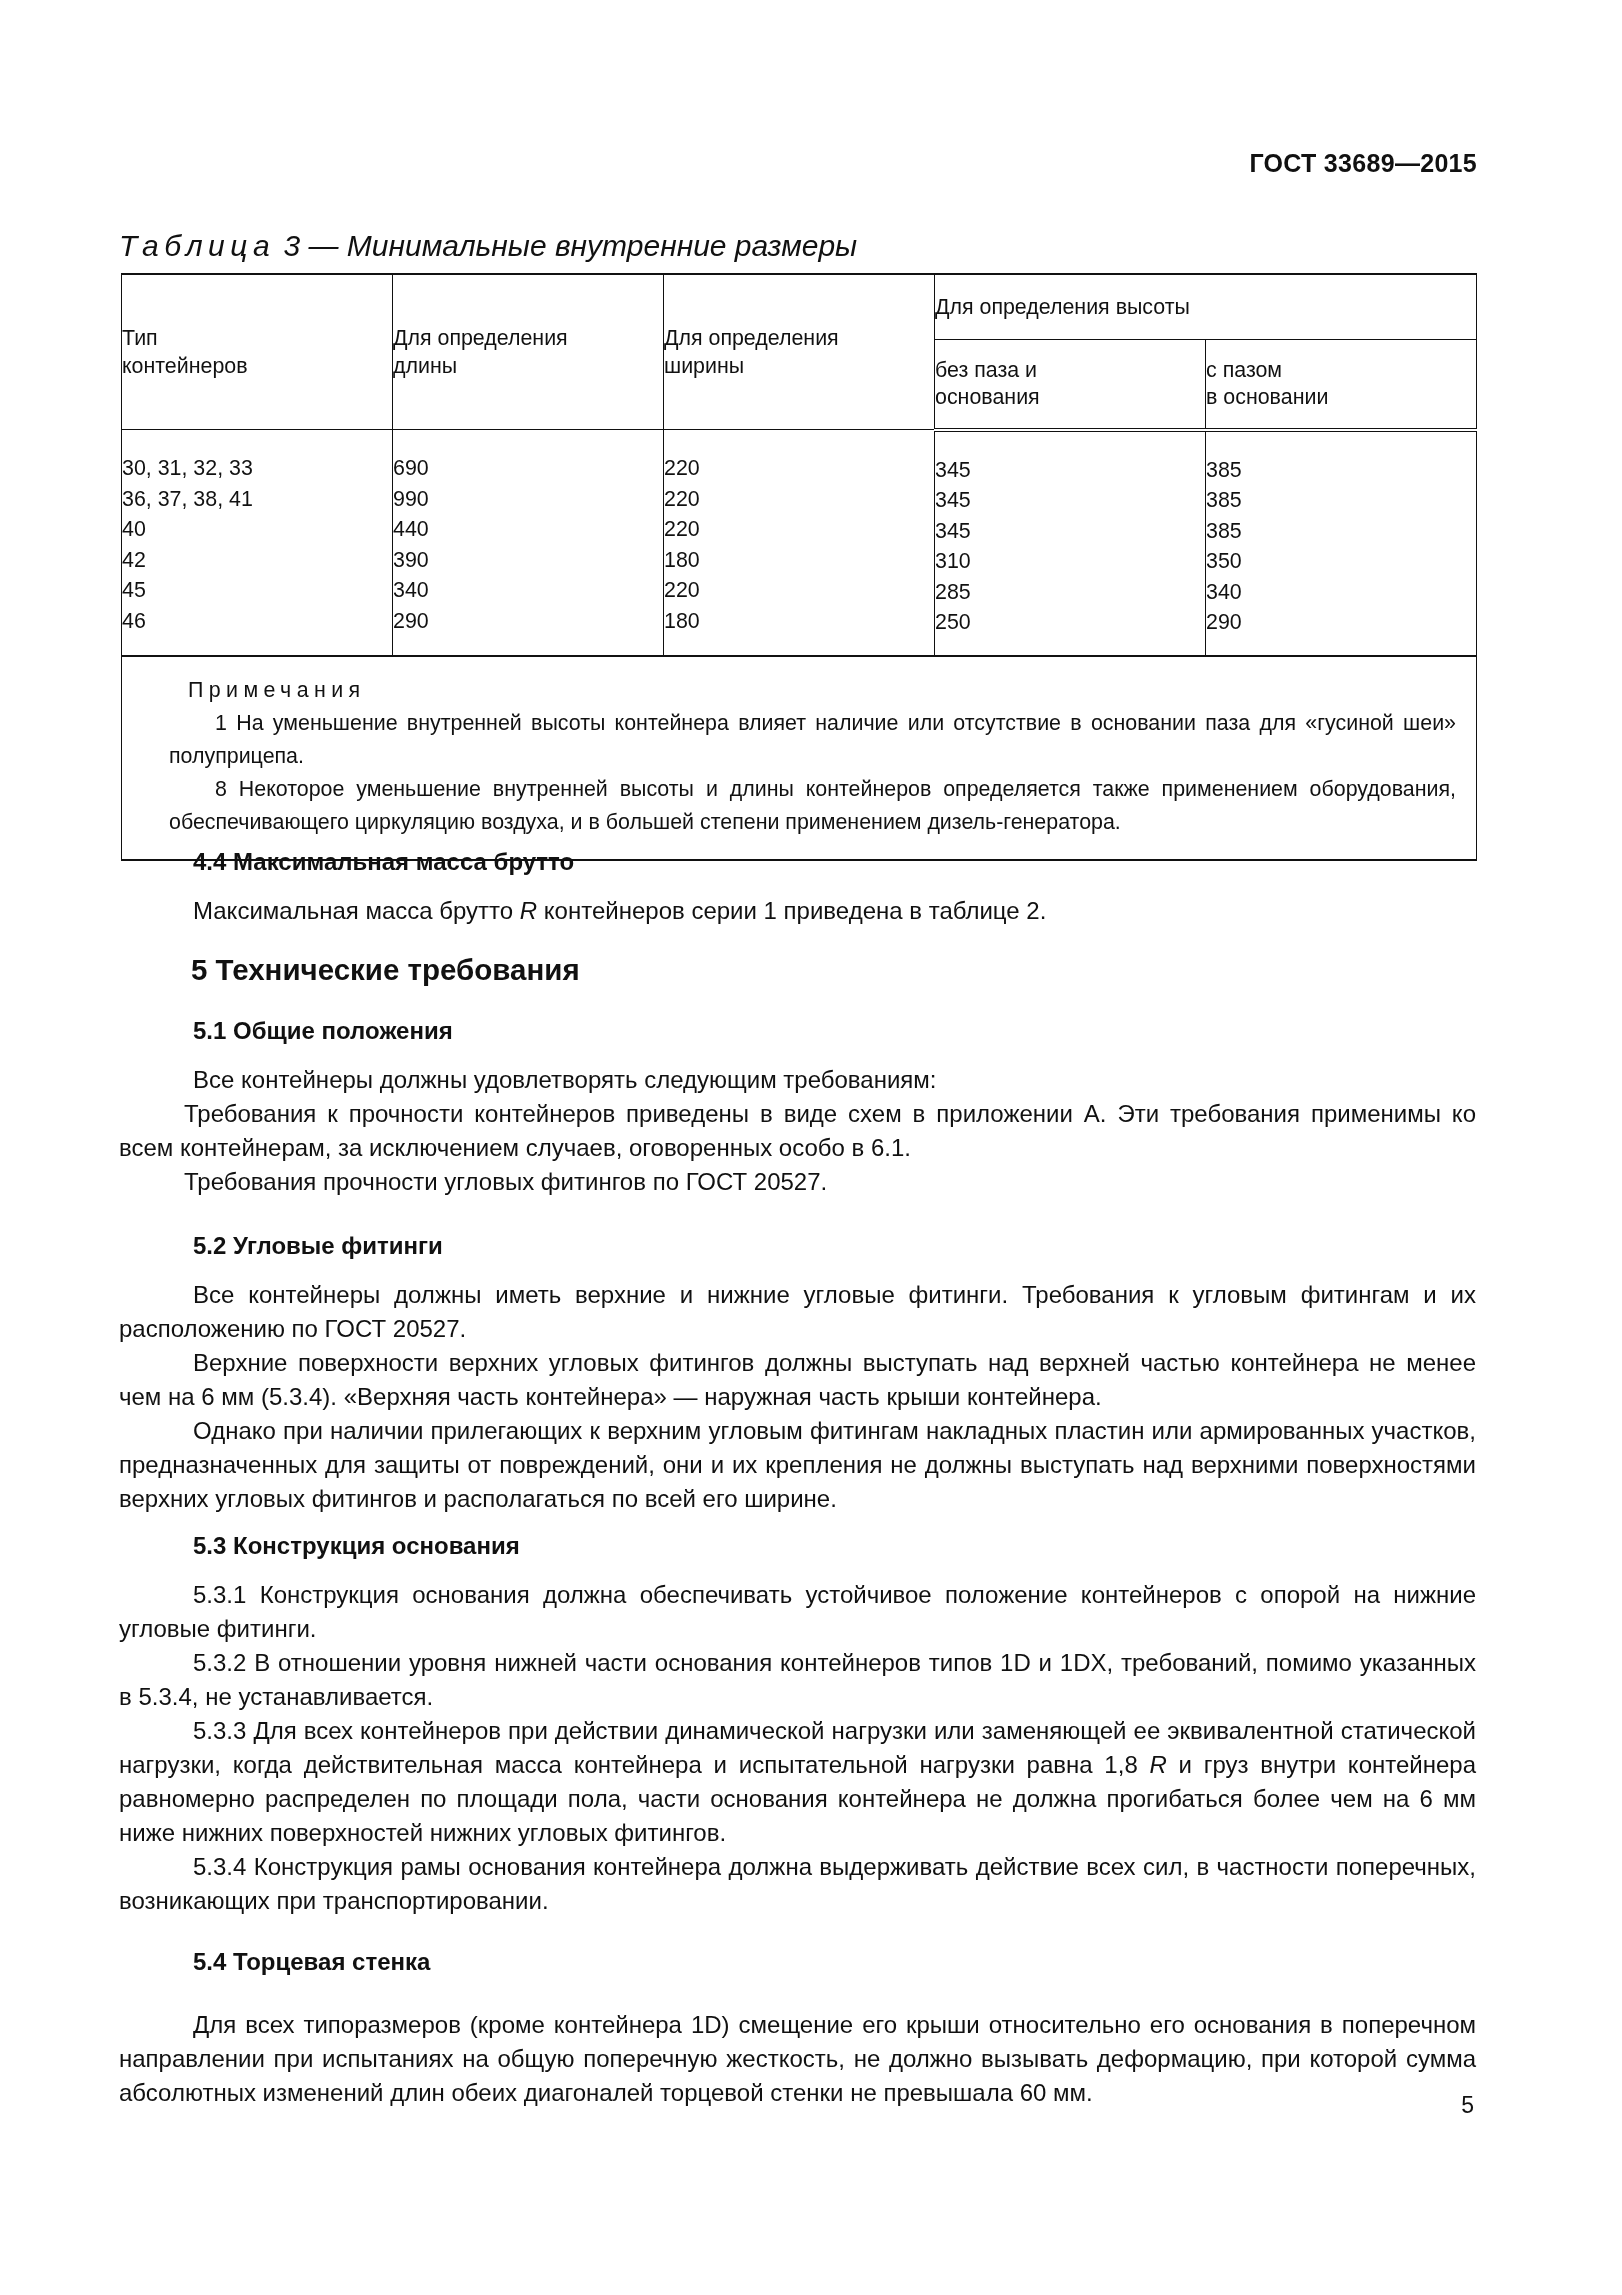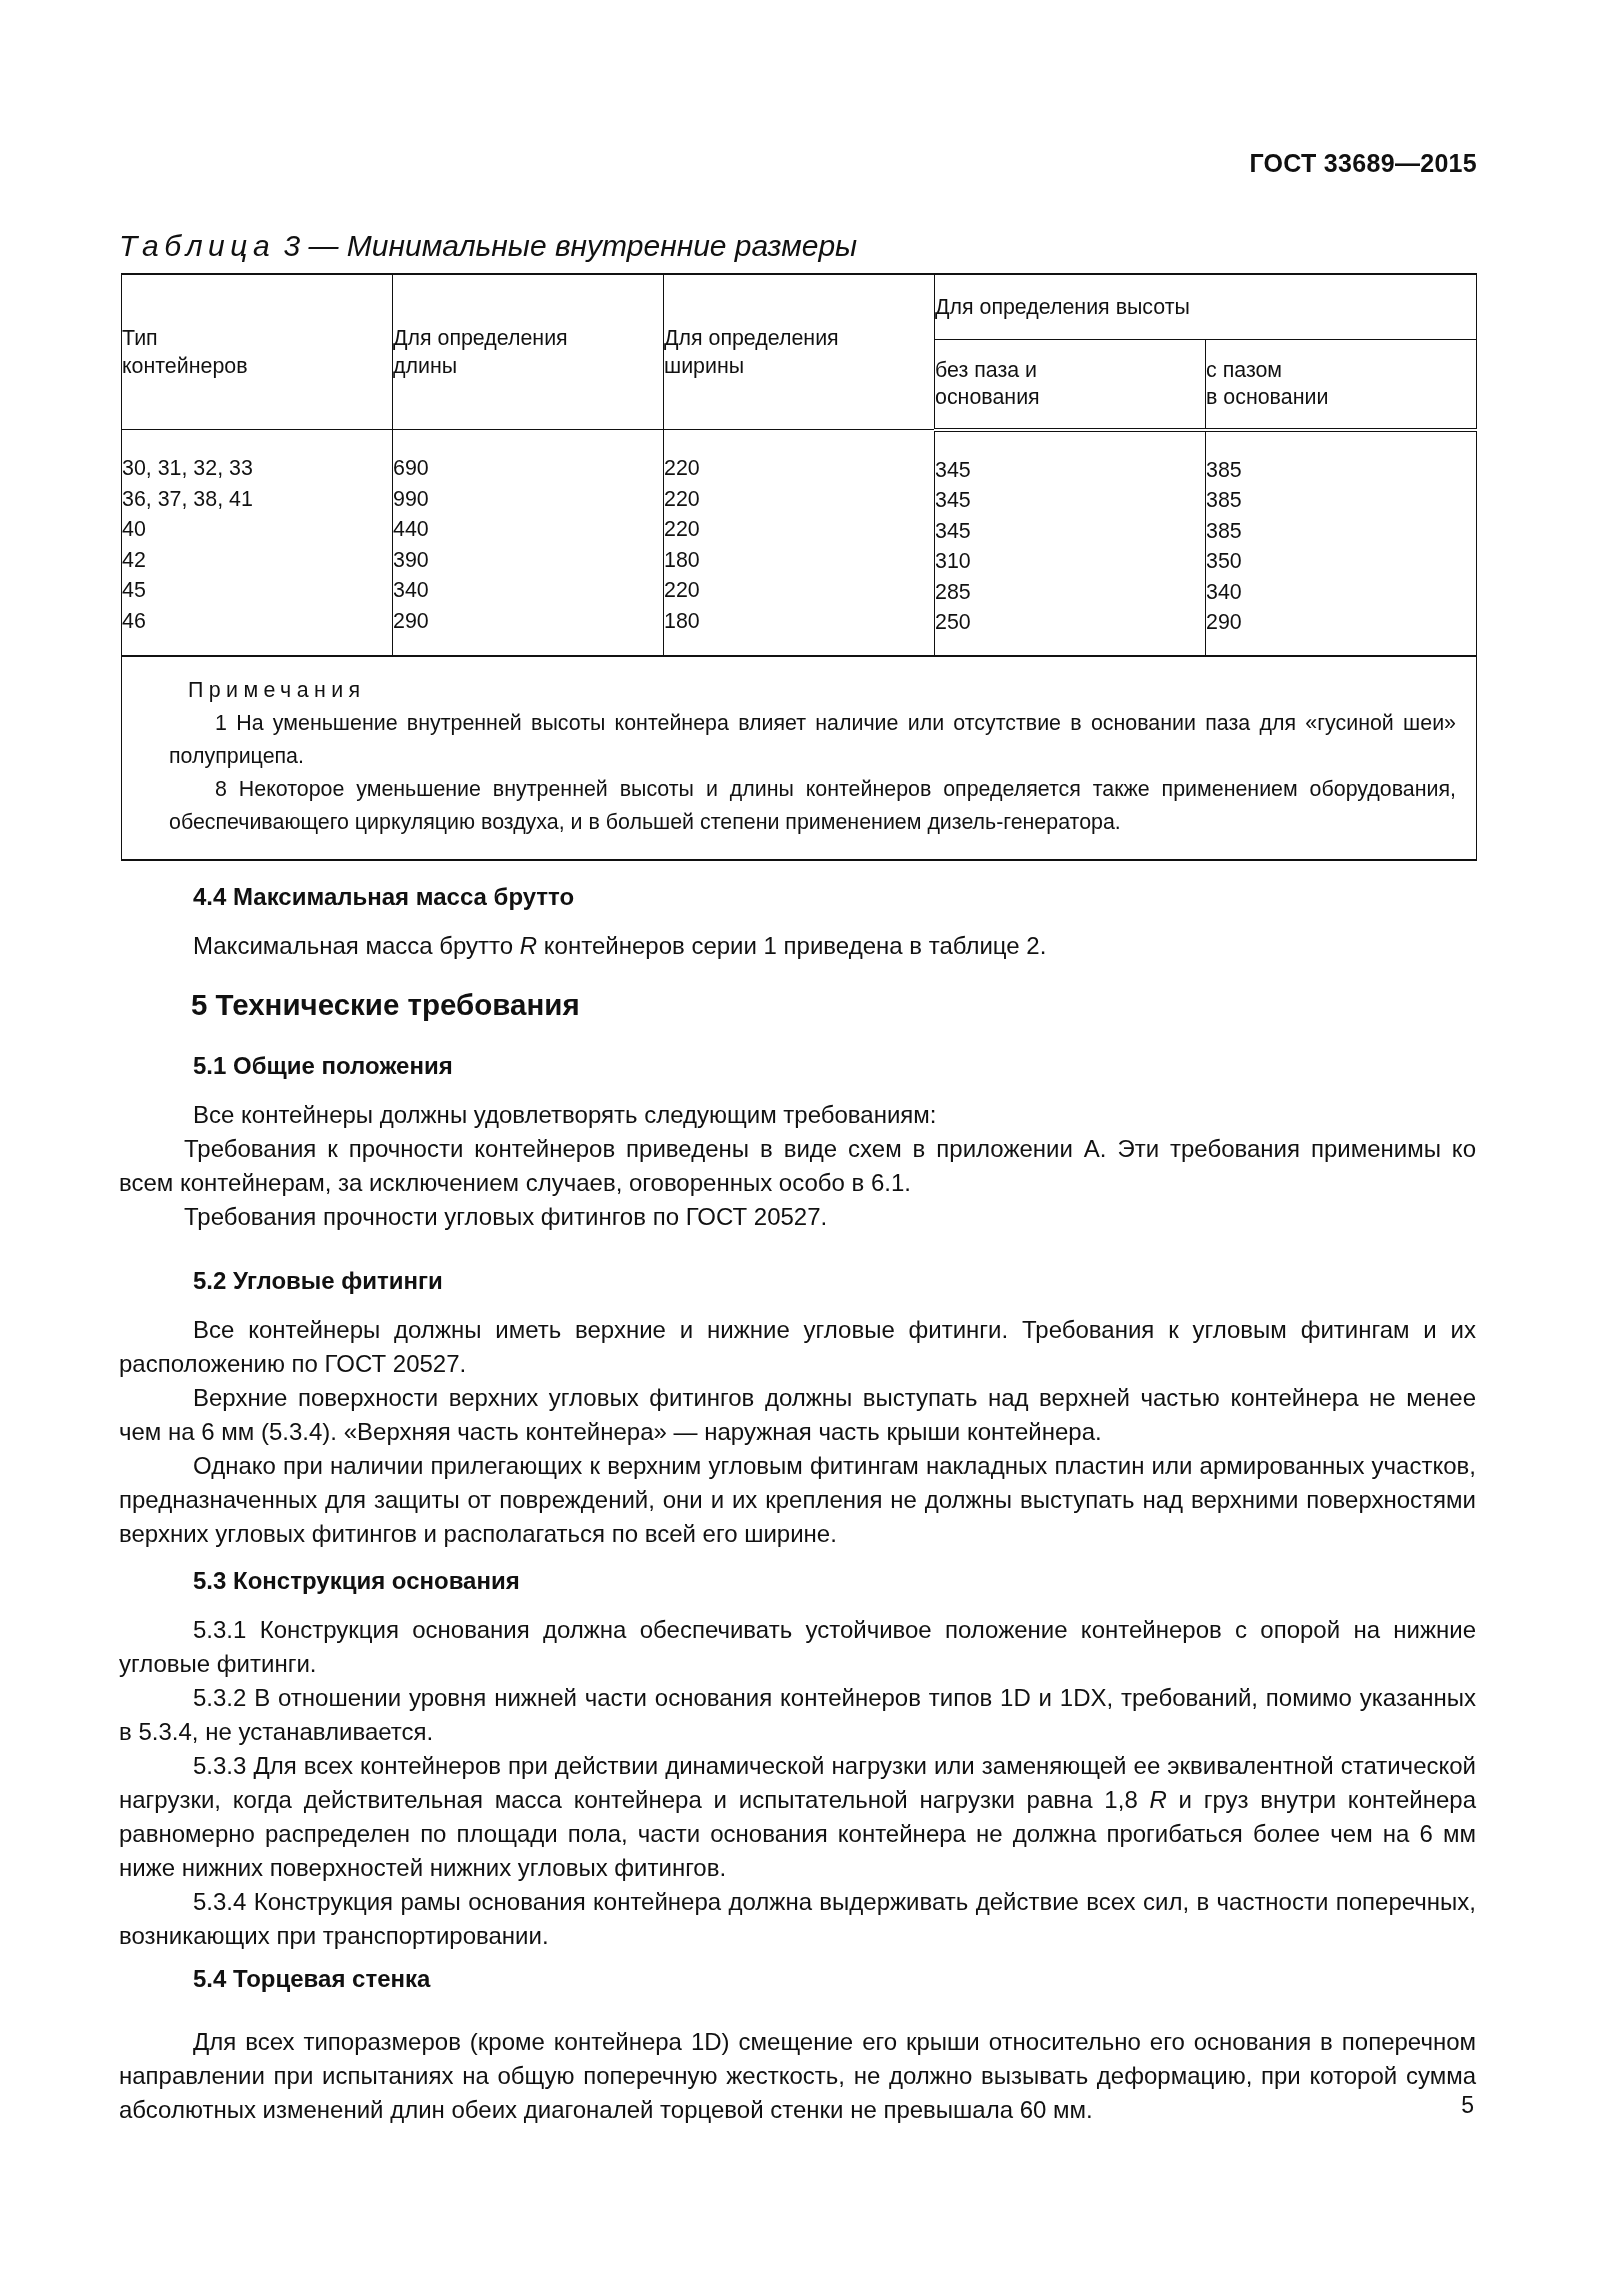--- a/index.html
+++ b/index.html
@@ -125,21 +125,21 @@
       <td colspan="5" class="notes-cell">
         <div class="notes-title">Примечания</div>
         <div class="note-p">1 На уменьшение внутренней высоты контейнера влияет наличие или отсутствие в основании паза для «гусиной шеи» полуприцепа.</div>
         <div class="note-p">8 Некоторое уменьшение внутренней высоты и длины контейнеров определяется также применением оборудования, обеспечивающего циркуляцию воздуха, и в большей степени применением дизель-генератора.</div>
       </td>
     </tr>
   </tbody>
     </table>
 </div>
 
-<div class="content" style="top:880px;">
+<div class="content" style="top:845px;">
   <div class="h2">4.4  Максимальная масса брутто</div>
   <p class="p" style="margin-top:14.7px;"><span>Максимальная масса брутто </span><span class="it">R</span><span> контейнеров серии 1 приведена в таблице 2.</span></p>
 
   <div class="h1" style="margin-top:25.5px;">5  Технические требования</div>
 
   <div class="h2" style="margin-top:27px;">5.1  Общие положения</div>
   <p class="p" style="margin-top:14.7px;">Все контейнеры должны удовлетворять следующим требованиям:</p>
   <p class="p" style="text-indent:65px;">Требования к прочности контейнеров приведены в виде схем в приложении А. Эти требования применимы ко всем контейнерам, за исключением случаев, оговоренных особо в 6.1.</p>
   <p class="p" style="text-indent:65px;">Требования прочности угловых фитингов по ГОСТ 20527.</p>
 
@@ -147,18 +147,18 @@
   <p class="p" style="margin-top:14.7px;">Все контейнеры должны иметь верхние и нижние угловые фитинги. Требования к угловым фитингам и их расположению по ГОСТ 20527.</p>
   <p class="p">Верхние поверхности верхних угловых фитингов должны выступать над верхней частью контейнера не менее чем на 6 мм (5.3.4). «Верхняя часть контейнера» — наружная часть крыши контейнера.</p>
   <p class="p">Однако при наличии прилегающих к верхним угловым фитингам накладных пластин или армированных участков, предназначенных для защиты от повреждений, они и их крепления не должны выступать над верхними поверхностями верхних угловых фитингов и располагаться по всей его ширине.</p>
 
   <div class="h2" style="margin-top:13.4px;">5.3  Конструкция основания</div>
   <p class="p" style="margin-top:14.7px;">5.3.1  Конструкция основания должна обеспечивать устойчивое положение контейнеров с опорой на нижние угловые фитинги.</p>
   <p class="p">5.3.2  В отношении уровня нижней части основания контейнеров типов 1D и 1DX, требований, помимо указанных в 5.3.4, не устанавливается.</p>
   <p class="p"><span>5.3.3  Для всех контейнеров при действии динамической нагрузки или заменяющей ее эквивалентной статической нагрузки, когда действительная масса контейнера и испытательной нагрузки равна 1,8 </span><span class="it">R</span><span> и груз внутри контейнера равномерно распределен по площади пола, части основания контейнера не должна прогибаться более чем на 6 мм ниже нижних поверхностей нижних угловых фитингов.</span></p>
   <p class="p">5.3.4  Конструкция рамы основания контейнера должна выдерживать действие всех сил, в частности поперечных, возникающих при транспортировании.</p>
 
-  <div class="h2" style="margin-top:9px;">5.4  Торцевая стенка</div>
+  <div class="h2" style="margin-top:27px;">5.4  Торцевая стенка</div>
   <p class="p" style="margin-top:29px;">Для всех типоразмеров (кроме контейнера 1D) смещение его крыши относительно его основания в поперечном направлении при испытаниях на общую поперечную жесткость, не должно вызывать деформацию, при которой сумма абсолютных изменений длин обеих диагоналей торцевой стенки не превышала 60 мм.</p>
 </div>
 
 <div class="abs" id="page-number">5</div>
 
 
 </body></html>

